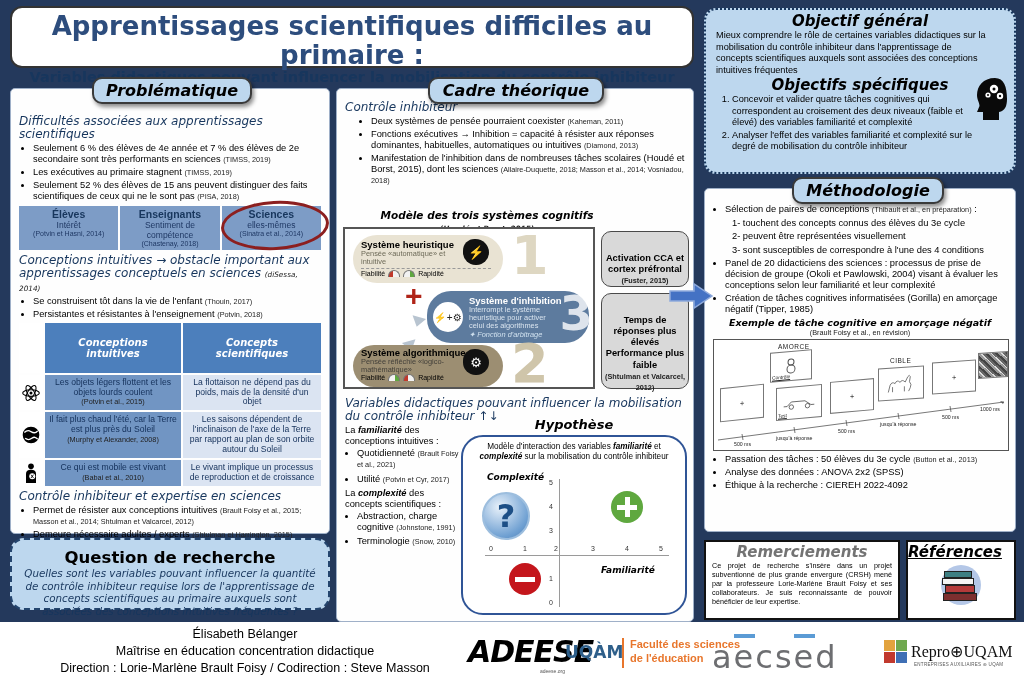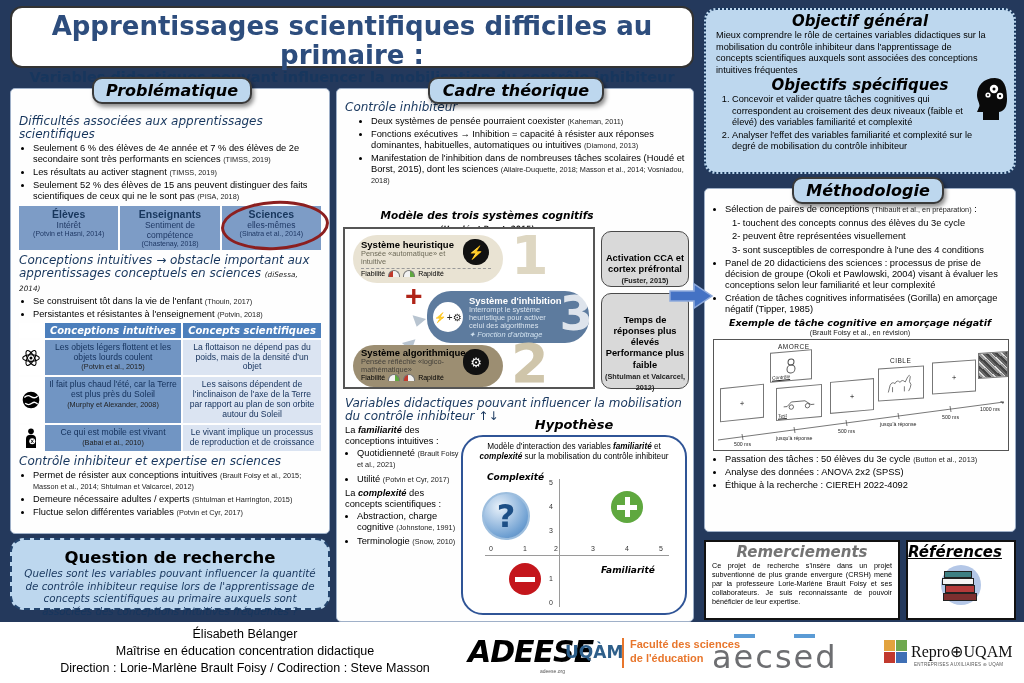--- a/index.html
+++ b/index.html
@@ -28,21 +28,21 @@
   .left-panel { left:10px; top:88px; width:320px; height:446px; padding:22px 8px 4px 8px; }
   .t1 { display:flex; gap:2px; margin:4px 0 2px 0; position:relative; }
   .t1 .cell { flex:1; background:#7d9cc6; text-align:center; padding:2px 2px 3px 2px; }
   .t1 .ct { font-weight:bold; color:#17365d; font-size:10.5px; }
   .t1 .cs { color:#1f3864; font-size:8.5px; }
   .t1 .cr { color:#1f3864; font-size:7px; }
   .red-ellipse { position:absolute; left:202px; top:-5px; width:108px; height:49px;
                  border:3px solid #8c1f1f; border-radius:50%; transform:rotate(-3deg); z-index:4; }
   .t2 { display:grid; grid-template-columns:24px 136px 1fr; gap:2px; margin:3px 0 2px 0; align-items:stretch; }
   .t2 .hd { background:#4c7fbc; color:#fff; font-family:"DejaVu Sans", sans-serif; font-weight:bold; font-style:italic;
-            font-size:10px; text-align:center; padding:2px; }
+            font-size:10px; text-align:center; padding:14px; }
   .t2 .ic { display:flex; align-items:center; justify-content:center; background:#fff; }
   .t2 .lc { background:#7195c3; color:#14305a; font-size:8.6px; text-align:center; padding:3px 3px; line-height:1.15; }
   .t2 .rc { background:#dbe4f2; color:#14305a; font-size:8.6px; text-align:center; padding:3px 4px; line-height:1.15;
             display:flex; align-items:center; justify-content:center; }
   .q-box { position:absolute; left:10px; top:538px; width:320px; height:72px; background:#bdd7ee;
            border:2px dashed #24456e; border-radius:14px; text-align:center; padding:8px 10px; }
   .q-title { font-family:"DejaVu Sans", sans-serif; font-weight:bold; font-size:16.5px; color:#000; }
   .q-text { font-family:"DejaVu Sans", sans-serif; font-style:italic; font-size:10.3px; color:#17365d; line-height:1.22; }
   .qmark { position:absolute; left:482px; top:492px; width:48px; height:48px; border-radius:50%;
            background:radial-gradient(circle at 35% 30%, #e8f1fa, #6fa0d2 70%, #4d7fb5);
@@ -147,21 +147,21 @@
   <div class="title-box">
     <div class="title-l1">Apprentissages scientifiques difficiles au primaire :</div>
     <div class="title-l2">Variables didactiques pouvant influencer la mobilisation du contrôle inhibiteur</div>
   </div>
 
   <div class="pill" style="left:92px; top:77px; width:160px;">Problématique</div>
   <div class="panel left-panel">
     <div class="h-navy">Difficultés associées aux apprentissages scientifiques</div>
     <ul class="b">
       <li><span>Seulement 6 % des élèves de 4e année et 7 % des élèves de 2e secondaire sont très performants en sciences </span><span class="ref">(TIMSS, 2019)</span></li>
-      <li><span>Les résultats au activer stagnent </span><span class="ref">(TIMSS, 2019)</span></li>
+      <li><span>Les exécutives au primaire stagnent </span><span class="ref">(TIMSS, 2019)</span></li>
       <li><span>Seulement 52 % des élèves de 15 ans peuvent distinguer des faits scientifiques de ceux qui ne le sont pas </span><span class="ref">(PISA, 2018)</span></li>
     </ul>
     <div class="t1">
       <div class="cell">
         <div class="ct">Élèves</div>
         <div class="cs">Intérêt</div>
         <div class="cr">(Potvin et Hasni, 2014)</div>
       </div>
       <div class="cell">
         <div class="ct">Enseignants</div>

